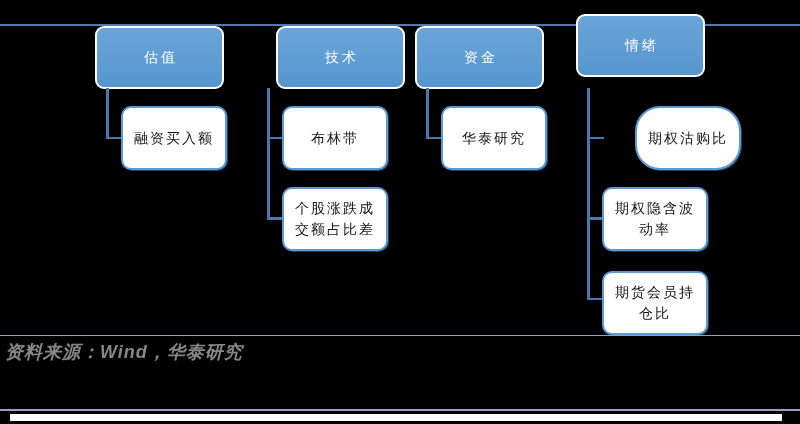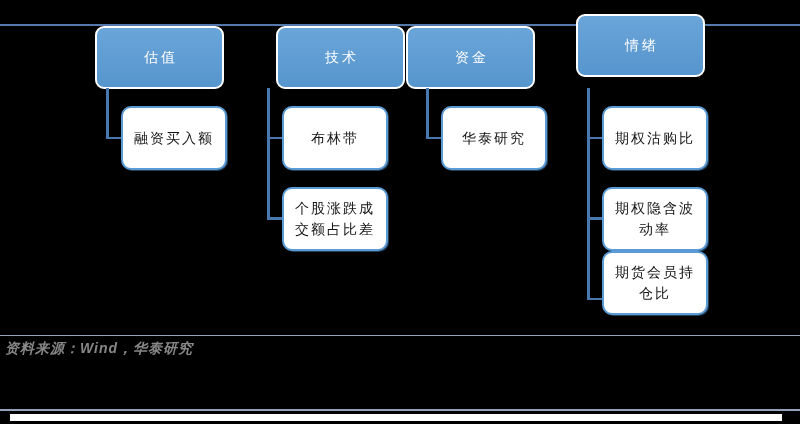--- a/index.html
+++ b/index.html
@@ -28,50 +28,50 @@
     background:var(--child-fill); color:var(--child-text);
     box-shadow:1px 1px 0 rgba(65,113,156,.55);
     display:flex; align-items:center; justify-content:center;
     text-align:center; font-size:14px; letter-spacing:2px;
     line-height:1.5; padding:0 5px;
   }
   .conn { position:absolute; background:var(--connector); }
 
   .source-note {
     position:absolute; left:5px; top:340px;
-    font-size:14px; font-style:italic; font-weight:bold;
+    font-size:18px; font-style:italic; font-weight:bold;
     letter-spacing:1px; color:var(--source-text);
   }
 </style>
 </head>
 <body>
 
 <div class="canvas">
   <div class="hrule top"></div>
   <div id="columns">
       <div class="header-box" style="left: 95px; top: 26px;">估值</div>
       <div class="conn" style="left: 106px; top: 88px; width: 2.5px; height: 51.25px;"></div>
       <div class="conn" style="left: 106px; top: 136.75px; width: 17px; height: 2.5px;"></div>
       <div class="child-box" style="left: 121px; top: 106px;">融资买入额</div>
       <div class="header-box" style="left: 256px; top: 26px; margin-left: 20px;">技术</div>
       <div class="conn" style="left: 267px; top: 88px; width: 2.5px; height: 131.75px;"></div>
       <div class="conn" style="left: 267px; top: 136.75px; width: 17px; height: 2.5px;"></div>
       <div class="child-box" style="left: 282px; top: 106px; text-align: right;">布林带</div>
       <div class="conn" style="left: 267px; top: 217.25px; width: 17px; height: 2.5px;"></div>
       <div class="child-box" style="left: 282px; top: 187px;">个股涨跌成交额占比差</div>
-      <div class="header-box" style="left: 406px; top: 26px;">资金</div>
+      <div class="header-box" style="left: 415px; top: 26px;">资金</div>
       <div class="conn" style="left: 426px; top: 88px; width: 2.5px; height: 51.25px;"></div>
       <div class="conn" style="left: 426px; top: 136.75px; width: 17px; height: 2.5px;"></div>
       <div class="child-box" style="left: 441px; top: 106px;">华泰研究</div>
       <div class="header-box" style="left: 576px; top: 14px;">情绪</div>
       <div class="conn" style="left: 587px; top: 88px; width: 2.5px; height: 212.25px;"></div>
       <div class="conn" style="left: 587px; top: 136.75px; width: 17px; height: 2.5px;"></div>
-      <div class="child-box" style="left: 602px; top: 106px;">期权沽购比</div>
+      <div class="child-box" style="left: 635px; top: 106px; border-radius: 25px;">期权沽购比</div>
       <div class="conn" style="left: 587px; top: 217.25px; width: 17px; height: 2.5px;"></div>
       <div class="child-box" style="left: 602px; top: 187px;">期权隐含波动率</div>
       <div class="conn" style="left: 587px; top: 297.75px; width: 17px; height: 2.5px;"></div>
-      <div class="child-box" style="left: 602px; top: 251px;">期货会员持仓比</div>
+      <div class="child-box" style="left: 602px; top: 271px;">期货会员持仓比</div>
     </div>
   <div class="hrule mid"></div>
   <div class="source-note">资料来源：Wind，华泰研究</div>
   <div class="hrule lower"></div>
   <div class="footer-bar"></div>
 </div>
 
 </body></html>

